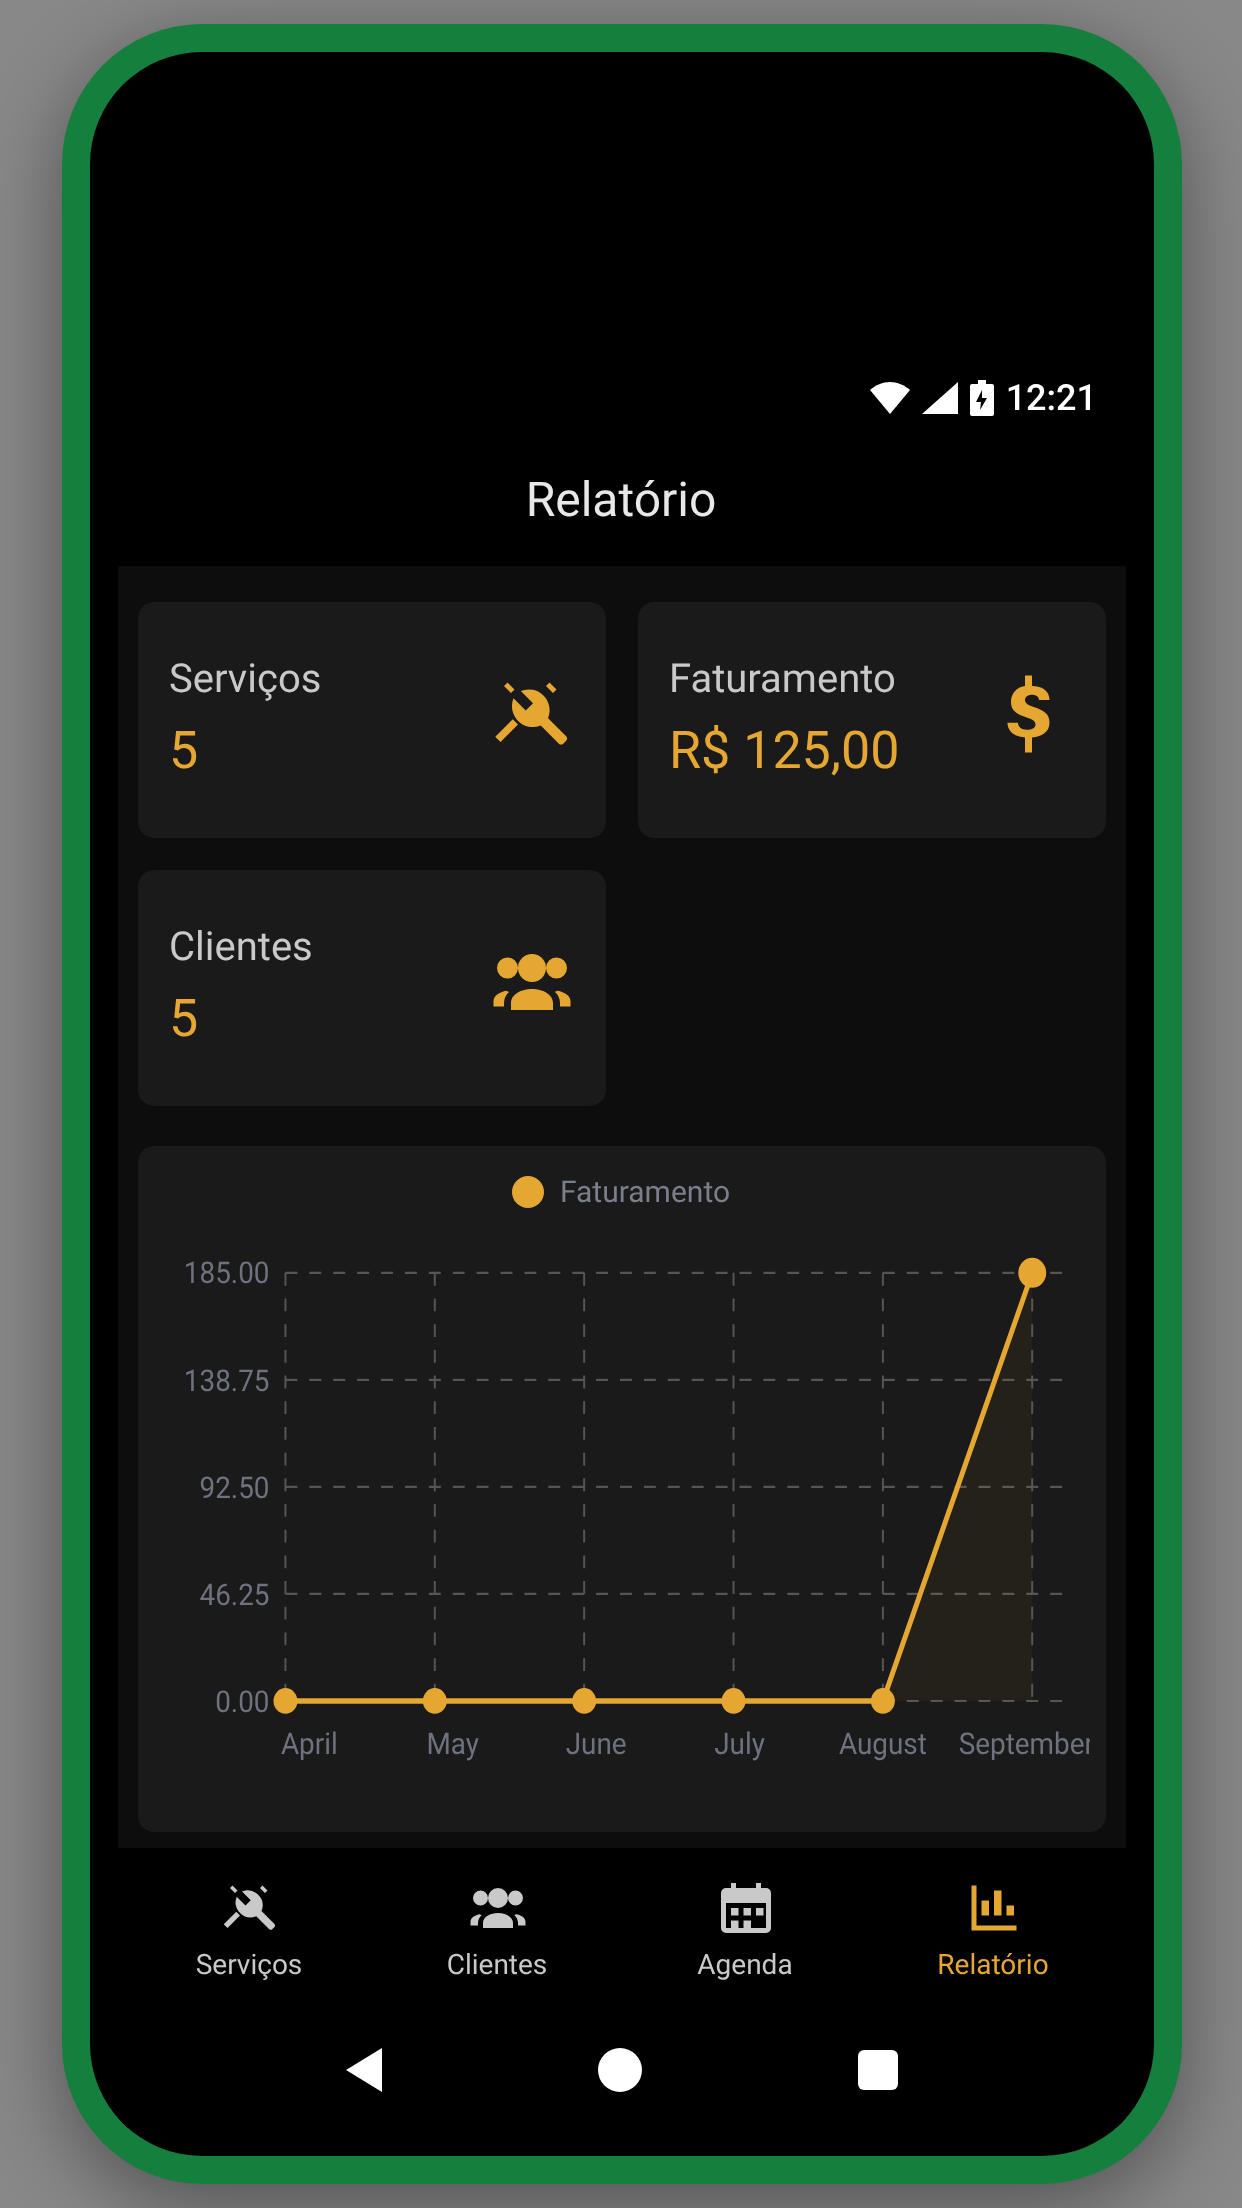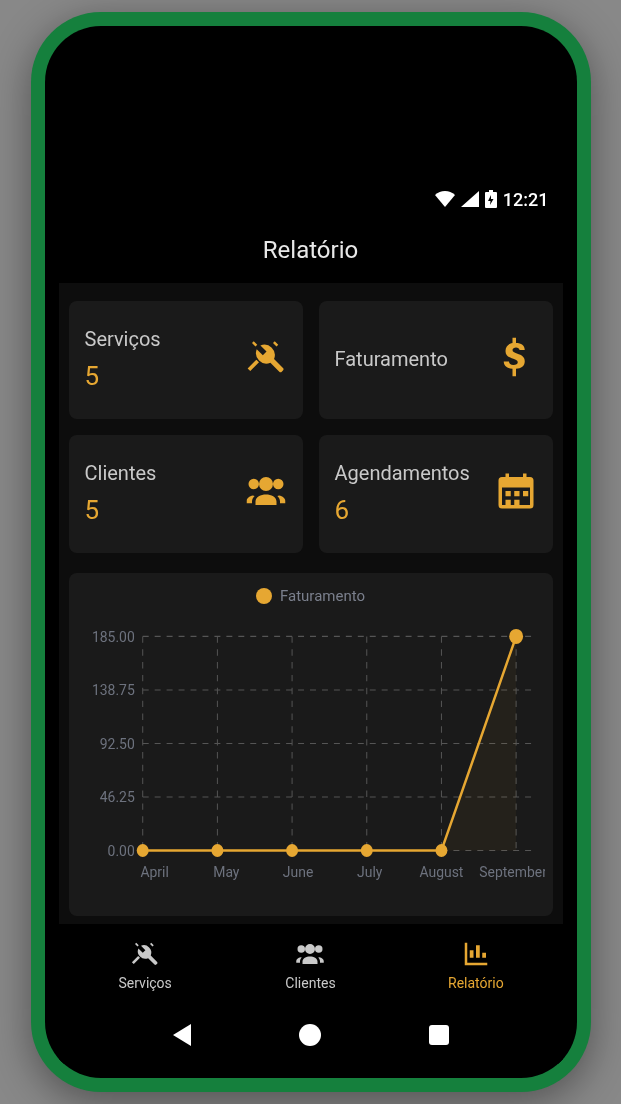--- a/index.html
+++ b/index.html
@@ -229,51 +229,41 @@
             <span class="card-icon">
               <svg viewBox="0 0 24 24">
                   <path d="M21.7 18.3l-5.1-5.1a6 6 0 00-7.8-7.8l3.5 3.5-2.1 2.1L6.7 7.5a6 6 0 007.8 7.8l5.1 5.1a1 1 0 001.4 0l.7-.7a1 1 0 000-1.4zM3 20l5-5-1.5-1.5-5 5L3 20zm2-17l2 2-1 1-2-2 1-1zm14 2l-2-2-1 1 2 2 1-1z"></path>
                 </svg>
             </span>
           </div>
 
           <div class="card">
             <div class="card-text">
               <span class="card-label">Faturamento</span>
+              <span class="card-value">R$ 125,00</span>
             </div>
             <span class="card-icon">
               <svg viewBox="0 0 24 24">
                   <path d="M12 1v3c3 0 5 1.5 5 4h-3c0-1-1-1.5-2-1.5s-2 .5-2 1.5 1 1.5 2.5 2c3 1 4.5 2 4.5 4.5 0 2.5-2 4-5 4.2V23h-2v-4.3c-3-.2-5-1.7-5-4.2h3c0 1.2 1 2 2.5 2s2.5-.5 2.5-1.5-1-1.5-2.5-2C7.5 12 6 11 6 8.5 6 6 8 4.2 10 4V1h2z"></path>
                 </svg>
             </span>
           </div>
 
           <div class="card">
             <div class="card-text">
               <span class="card-label">Clientes</span>
               <span class="card-value">5</span>
             </div>
             <span class="card-icon">
               <svg viewBox="0 0 24 24">
                   <path d="M12 12a4 4 0 100-8 4 4 0 000 8zm-7-1a3 3 0 100-6 3 3 0 000 6zm14 0a3 3 0 100-6 3 3 0 000 6zM12 14c-3 0-6 1.5-6 4v2h12v-2c0-2.5-3-4-6-4zm-7.5.5C2.5 15 1 16 1 17.5V19h3v-1c0-1.3.6-2.4 1.5-3.2-.3 0-.7-.3-1-.3zm15 0c-.3 0-.7.2-1 .3.9.8 1.5 1.9 1.5 3.2v1h3v-1.5c0-1.5-1.5-2.5-3.5-3z"></path>
                 </svg>
             </span>
           </div>
 
-          <div class="card">
-            <div class="card-text">
-              <span class="card-label">Agendamentos</span>
-              <span class="card-value">6</span>
-            </div>
-            <span class="card-icon">
-              <svg viewBox="0 0 24 24">
-                  <path d="M6 2v2H4a2 2 0 00-2 2v14a2 2 0 002 2h16a2 2 0 002-2V6a2 2 0 00-2-2h-2V2h-2v2H8V2H6zm-2 8h16v10H4V10zm2 2h3v3H6v-3zm5 0h3v3h-3v-3zm5 0h3v3h-3v-3zM6 17h3v3H6v-3zm5 0h3v3h-3v-3z"></path>
-                </svg>
-            </span>
-          </div>
 
         </div>
 
         <div class="chart-panel">
           <div class="legend">
             <span class="legend-dot"></span>
             <span>Faturamento</span>
           </div>
           <div class="chart-area">
             <svg viewBox="0 0 470 270" preserveAspectRatio="none">
@@ -328,20 +318,26 @@
               <path d="M21.7 18.3l-5.1-5.1a6 6 0 00-7.8-7.8l3.5 3.5-2.1 2.1L6.7 7.5a6 6 0 007.8 7.8l5.1 5.1a1 1 0 001.4 0l.7-.7a1 1 0 000-1.4zM3 20l5-5-1.5-1.5-5 5L3 20zm2-17l2 2-1 1-2-2 1-1zm14 2l-2-2-1 1 2 2 1-1z"></path>
             </svg>
           <span>Serviços</span>
         </div>
         <div class="tab">
           <svg viewBox="0 0 24 24">
               <path d="M12 12a4 4 0 100-8 4 4 0 000 8zm-7-1a3 3 0 100-6 3 3 0 000 6zm14 0a3 3 0 100-6 3 3 0 000 6zM12 14c-3 0-6 1.5-6 4v2h12v-2c0-2.5-3-4-6-4zm-7.5.5C2.5 15 1 16 1 17.5V19h3v-1c0-1.3.6-2.4 1.5-3.2-.3 0-.7-.3-1-.3zm15 0c-.3 0-.7.2-1 .3.9.8 1.5 1.9 1.5 3.2v1h3v-1.5c0-1.5-1.5-2.5-3.5-3z"></path>
             </svg>
           <span>Clientes</span>
         </div>
+        <div class="tab">
+          <svg viewBox="0 0 24 24">
+              <path d="M6 2v2H4a2 2 0 00-2 2v14a2 2 0 002 2h16a2 2 0 002-2V6a2 2 0 00-2-2h-2V2h-2v2H8V2H6zm-2 8h16v10H4V10zm2 2h3v3H6v-3zm5 0h3v3h-3v-3zm5 0h3v3h-3v-3zM6 17h3v3H6v-3zm5 0h3v3h-3v-3z"></path>
+            </svg>
+          <span>Agenda</span>
+        </div>
         <div class="tab active">
           <svg viewBox="0 0 24 24">
               <path d="M3 3v18h18v-2H5V3H3zm4 12h3V9H7v6zm5 0h3V5h-3v10zm5 0h3v-4h-3v4z"></path>
             </svg>
           <span>Relatório</span>
         </div>
       </div>
 
       <div class="android-nav">
         <div class="nav-btn nav-back"></div>

